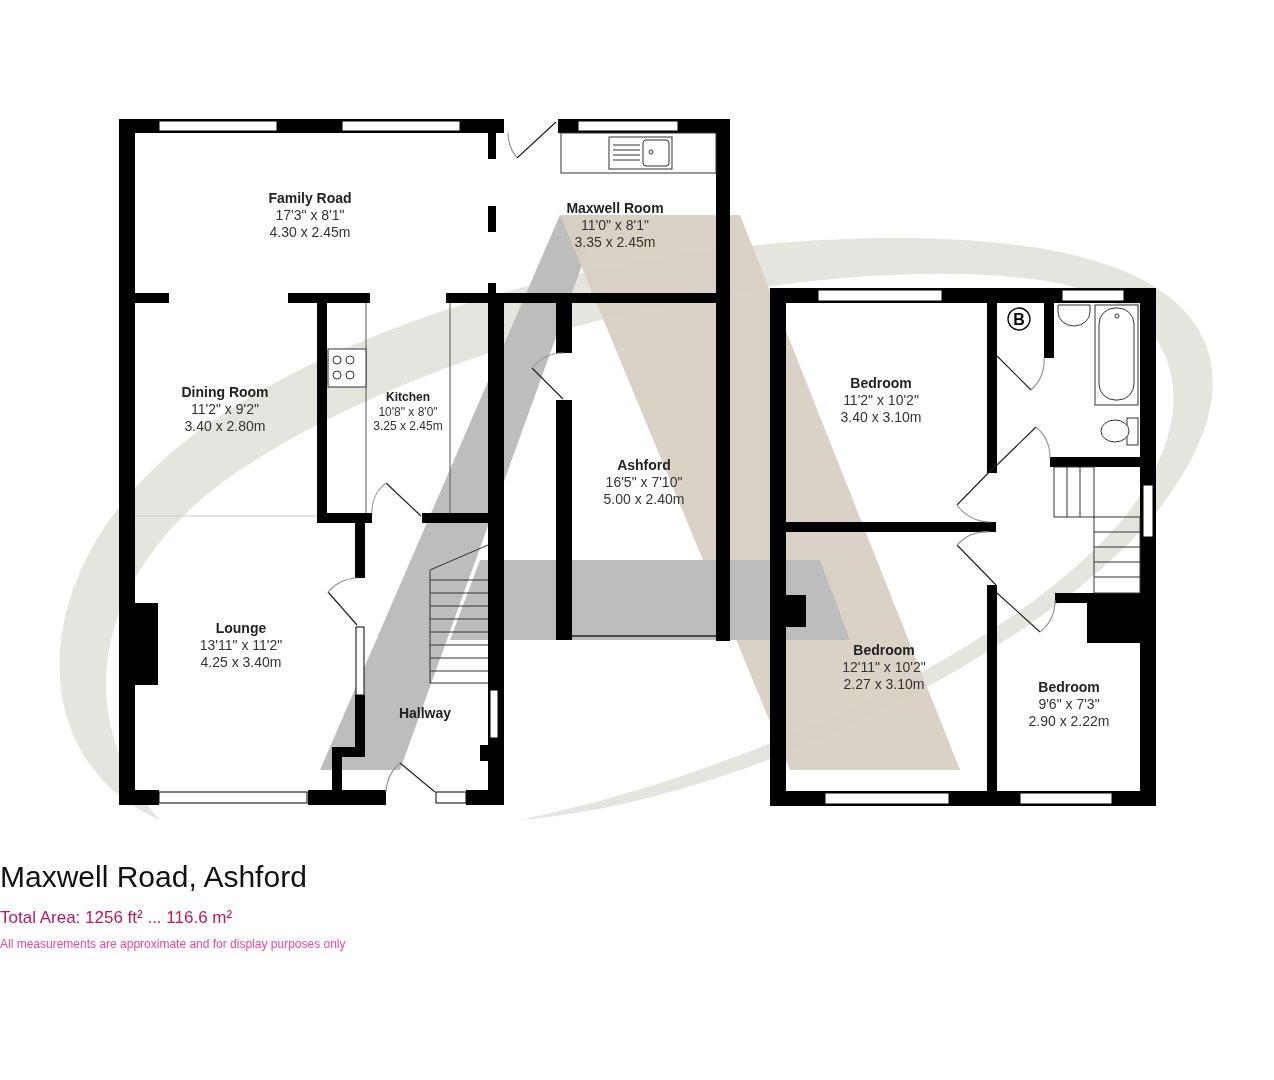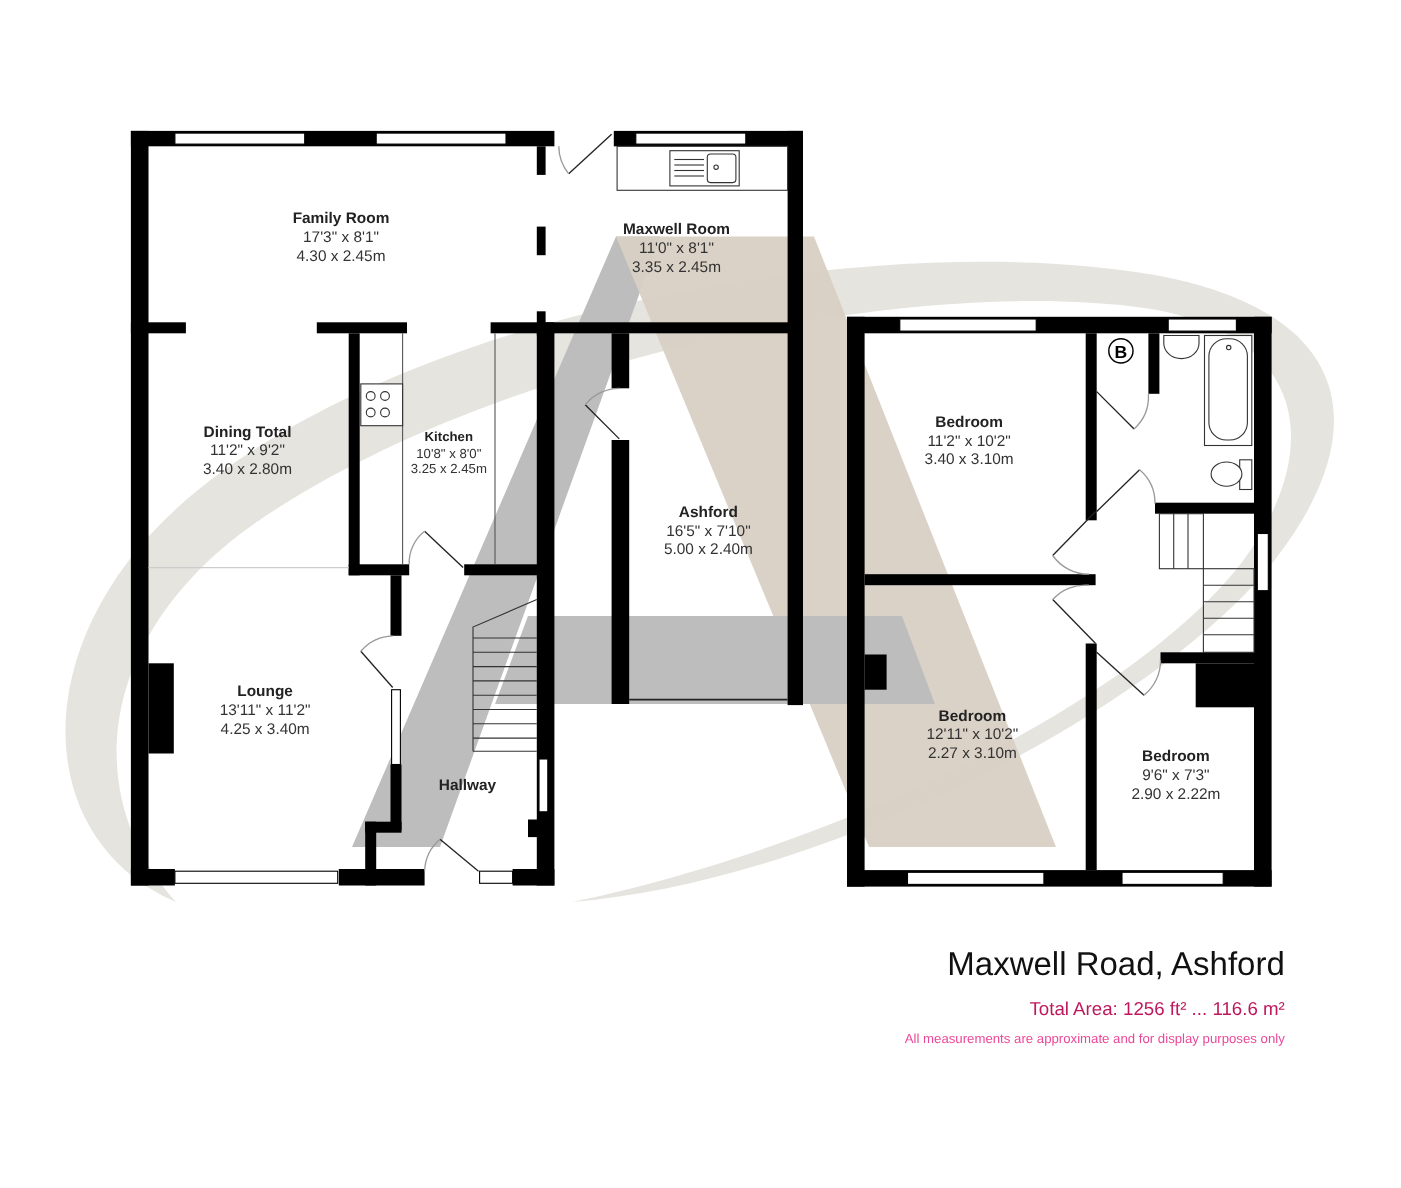--- a/index.html
+++ b/index.html
@@ -3,21 +3,21 @@
 <meta charset="utf-8">
 <style>
   html, body { margin:0; padding:0; background:#ffffff; }
   body { width:1274px; height:1080px; position:relative; overflow:hidden; font-family:"Liberation Sans", sans-serif; color:#222; }
   #plan { position:absolute; left:0; top:0; width:1274px; height:1080px; }
   .lbl { position:absolute; text-align:center; transform:translateX(-50%); line-height:1.22; white-space:nowrap; color:#222; }
   .lbl .name { font-weight:bold; font-size:14px; display:block; }
   .lbl .dim { font-size:14px; display:block; color:#333; }
   .lbl.small .name { font-size:12px; }
   .lbl.small .dim { font-size:12px; }
-  .footer { position:absolute; left:0; width:1168px; text-align:right; }
+  .footer { position:absolute; left:0; width:1168px; text-align:left; }
   .title { top:860px; font-size:30px; color:#111; }
   .area { top:908px; font-size:17px; color:#be185d; }
   .note { top:937px; font-size:12px; color:#ec4899; }
 </style>
 </head>
 <body>
 
 <svg id="plan" viewBox="0 0 1274 1080" xmlns="http://www.w3.org/2000/svg">
 
   <g>
@@ -185,31 +185,31 @@
     <line x1="957" y1="505" x2="996" y2="465"></line>
       <path d="M957 505 A40 40 0 0 0 990 522" stroke="#999"></path>
     <line x1="957" y1="545" x2="996" y2="585"></line>
       <path d="M957 545 A40 40 0 0 1 990 532" stroke="#999"></path>
     <line x1="997" y1="593" x2="1040" y2="632"></line>
       <path d="M1040 632 A40 40 0 0 0 1055 600" stroke="#999"></path>
   </g>
 </svg>
 
 <div class="lbl" style="left:310px; top:190px;">
-  <span class="name">Family Room</span>
+  <span class="name">Family Road</span>
   <span class="dim">17'3" x 8'1"</span>
   <span class="dim">4.30 x 2.45m</span>
 </div>
 <div class="lbl" style="left:615px; top:200px;">
   <span class="name">Maxwell Room</span>
   <span class="dim">11'0" x 8'1"</span>
   <span class="dim">3.35 x 2.45m</span>
 </div>
 <div class="lbl" style="left:225px; top:384px;">
-  <span class="name">Dining Total</span>
+  <span class="name">Dining Room</span>
   <span class="dim">11'2" x 9'2"</span>
   <span class="dim">3.40 x 2.80m</span>
 </div>
 <div class="lbl small" style="left:408px; top:390px;">
   <span class="name">Kitchen</span>
   <span class="dim">10'8" x 8'0"</span>
   <span class="dim">3.25 x 2.45m</span>
 </div>
 <div class="lbl" style="left:644px; top:457px;">
   <span class="name">Ashford</span>

